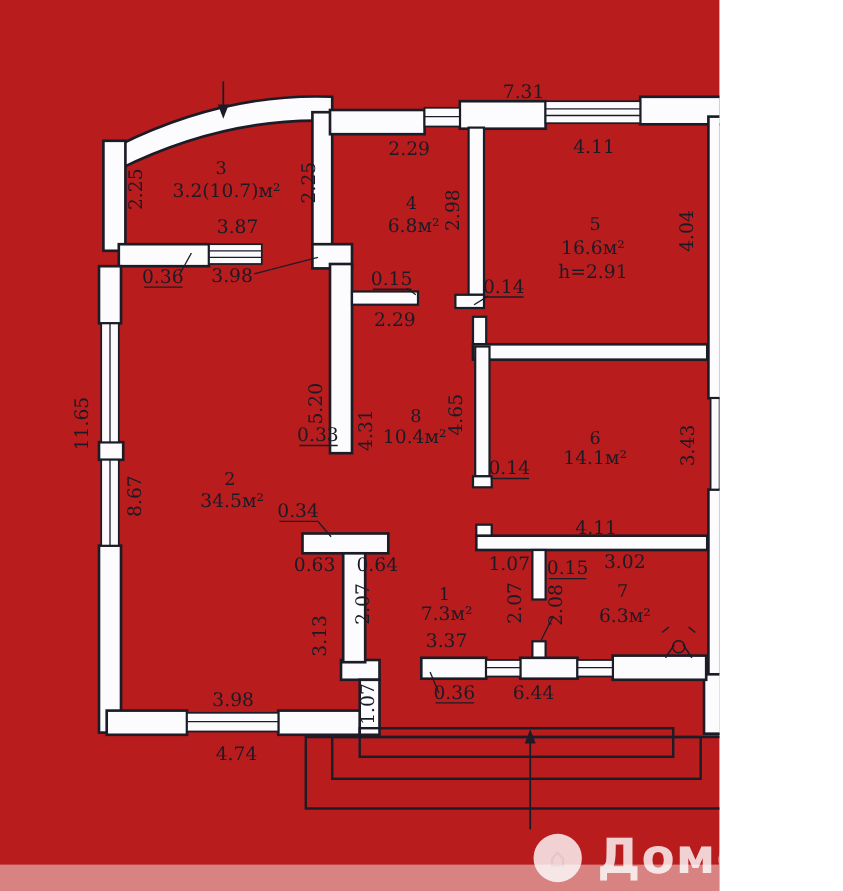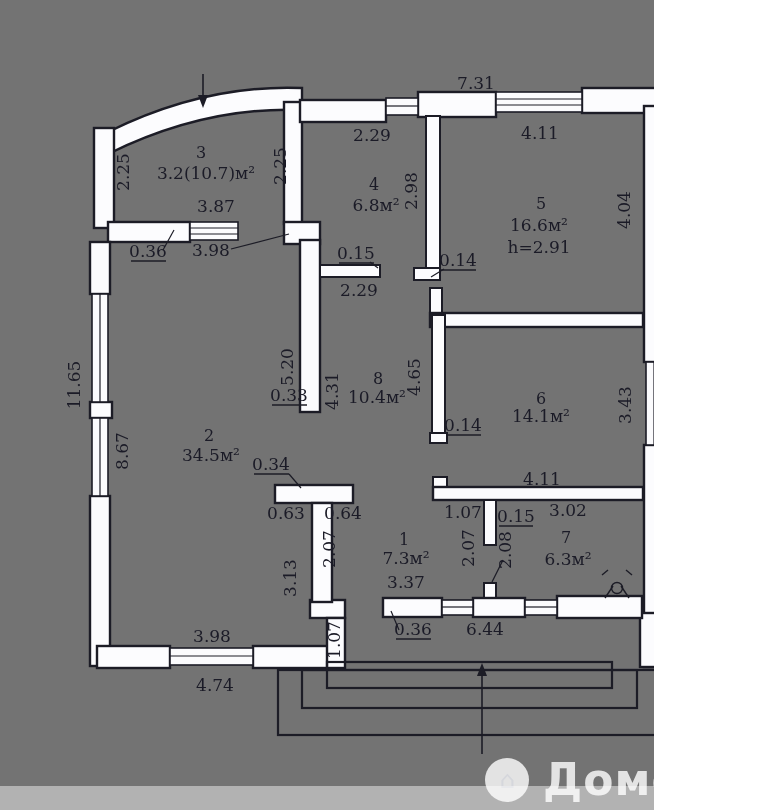--- a/index.html
+++ b/index.html
@@ -1,19 +1,19 @@
 <!DOCTYPE html>
 <html><head>
 <meta charset="utf-8">
 <style>
   html,body{margin:0;padding:0;}
   .page{
     position:relative;
     width:654px;height:810px;
-    background:#737373;
+    background:#b91c1c;
     overflow:hidden;
     font-family:"DejaVu Serif","Liberation Serif",serif;
   }
   svg{display:block;}
   .wall{fill:#fcfcfe;stroke:#1c1c26;stroke-width:2.4;}
   .wall-thin{fill:#fcfcfe;stroke:#1c1c26;stroke-width:2;}
   .win{fill:#fbfbfd;stroke:#1c1c26;stroke-width:1.6;}
   .winline{stroke:#1c1c26;stroke-width:1.2;fill:none;}
   .porch{fill:none;stroke:#1c1c26;stroke-width:2.2;}
   .leader{stroke:#1c1c26;stroke-width:1.2;fill:none;}

